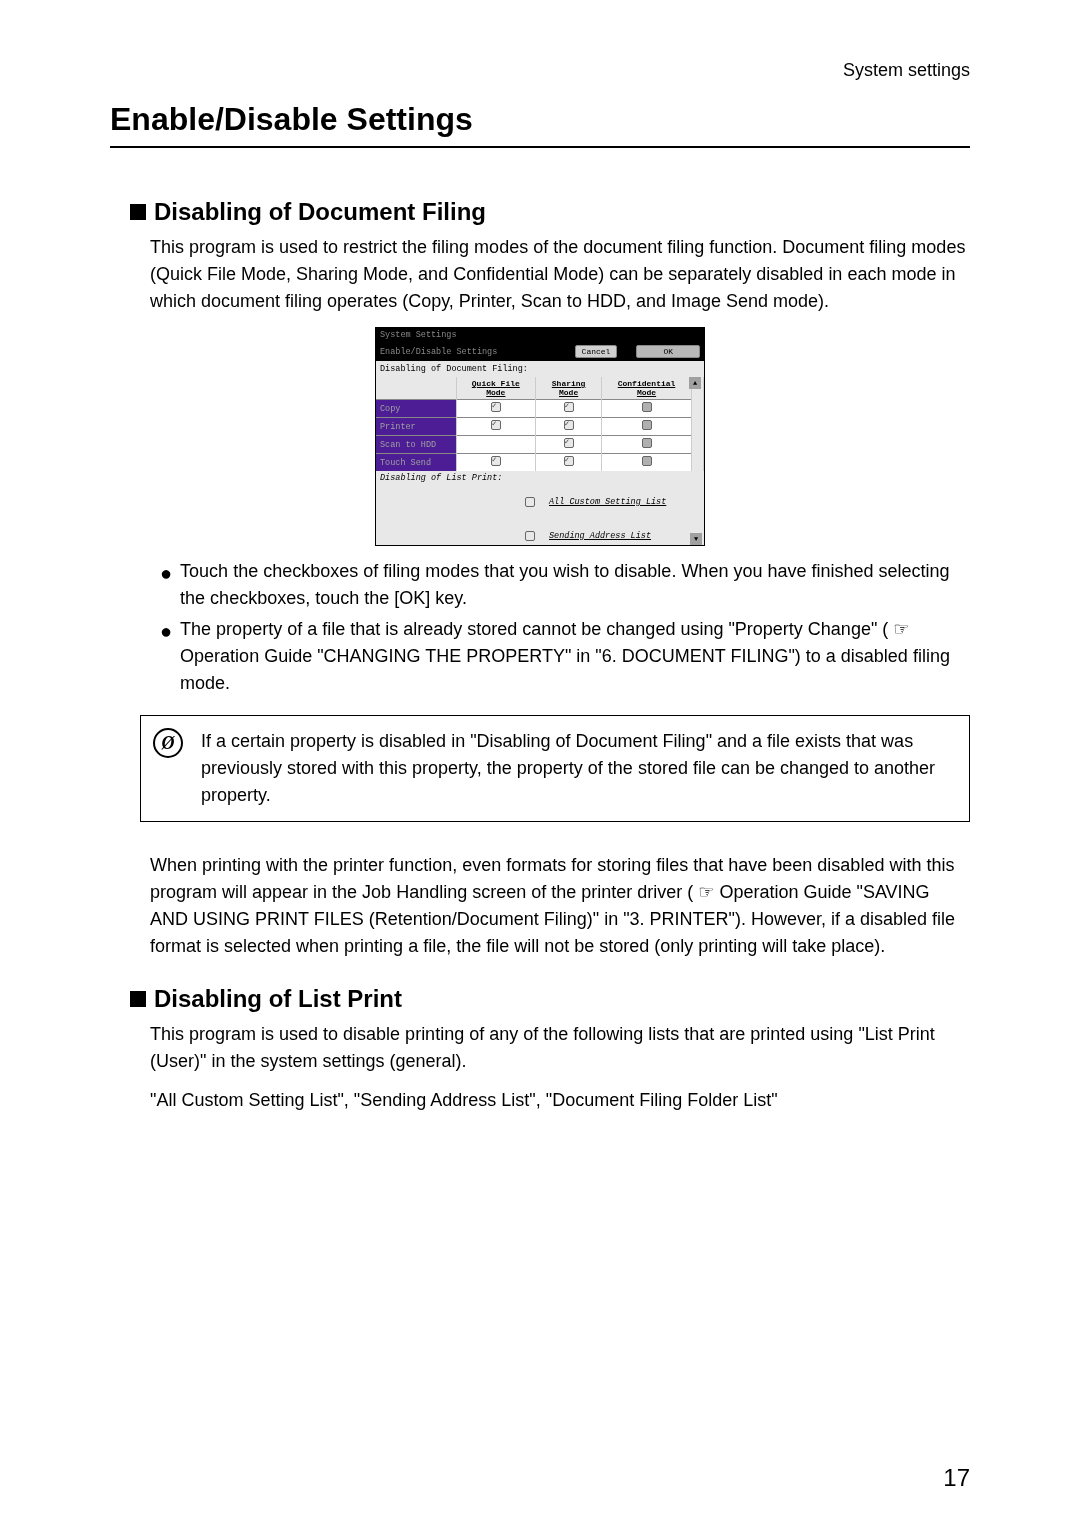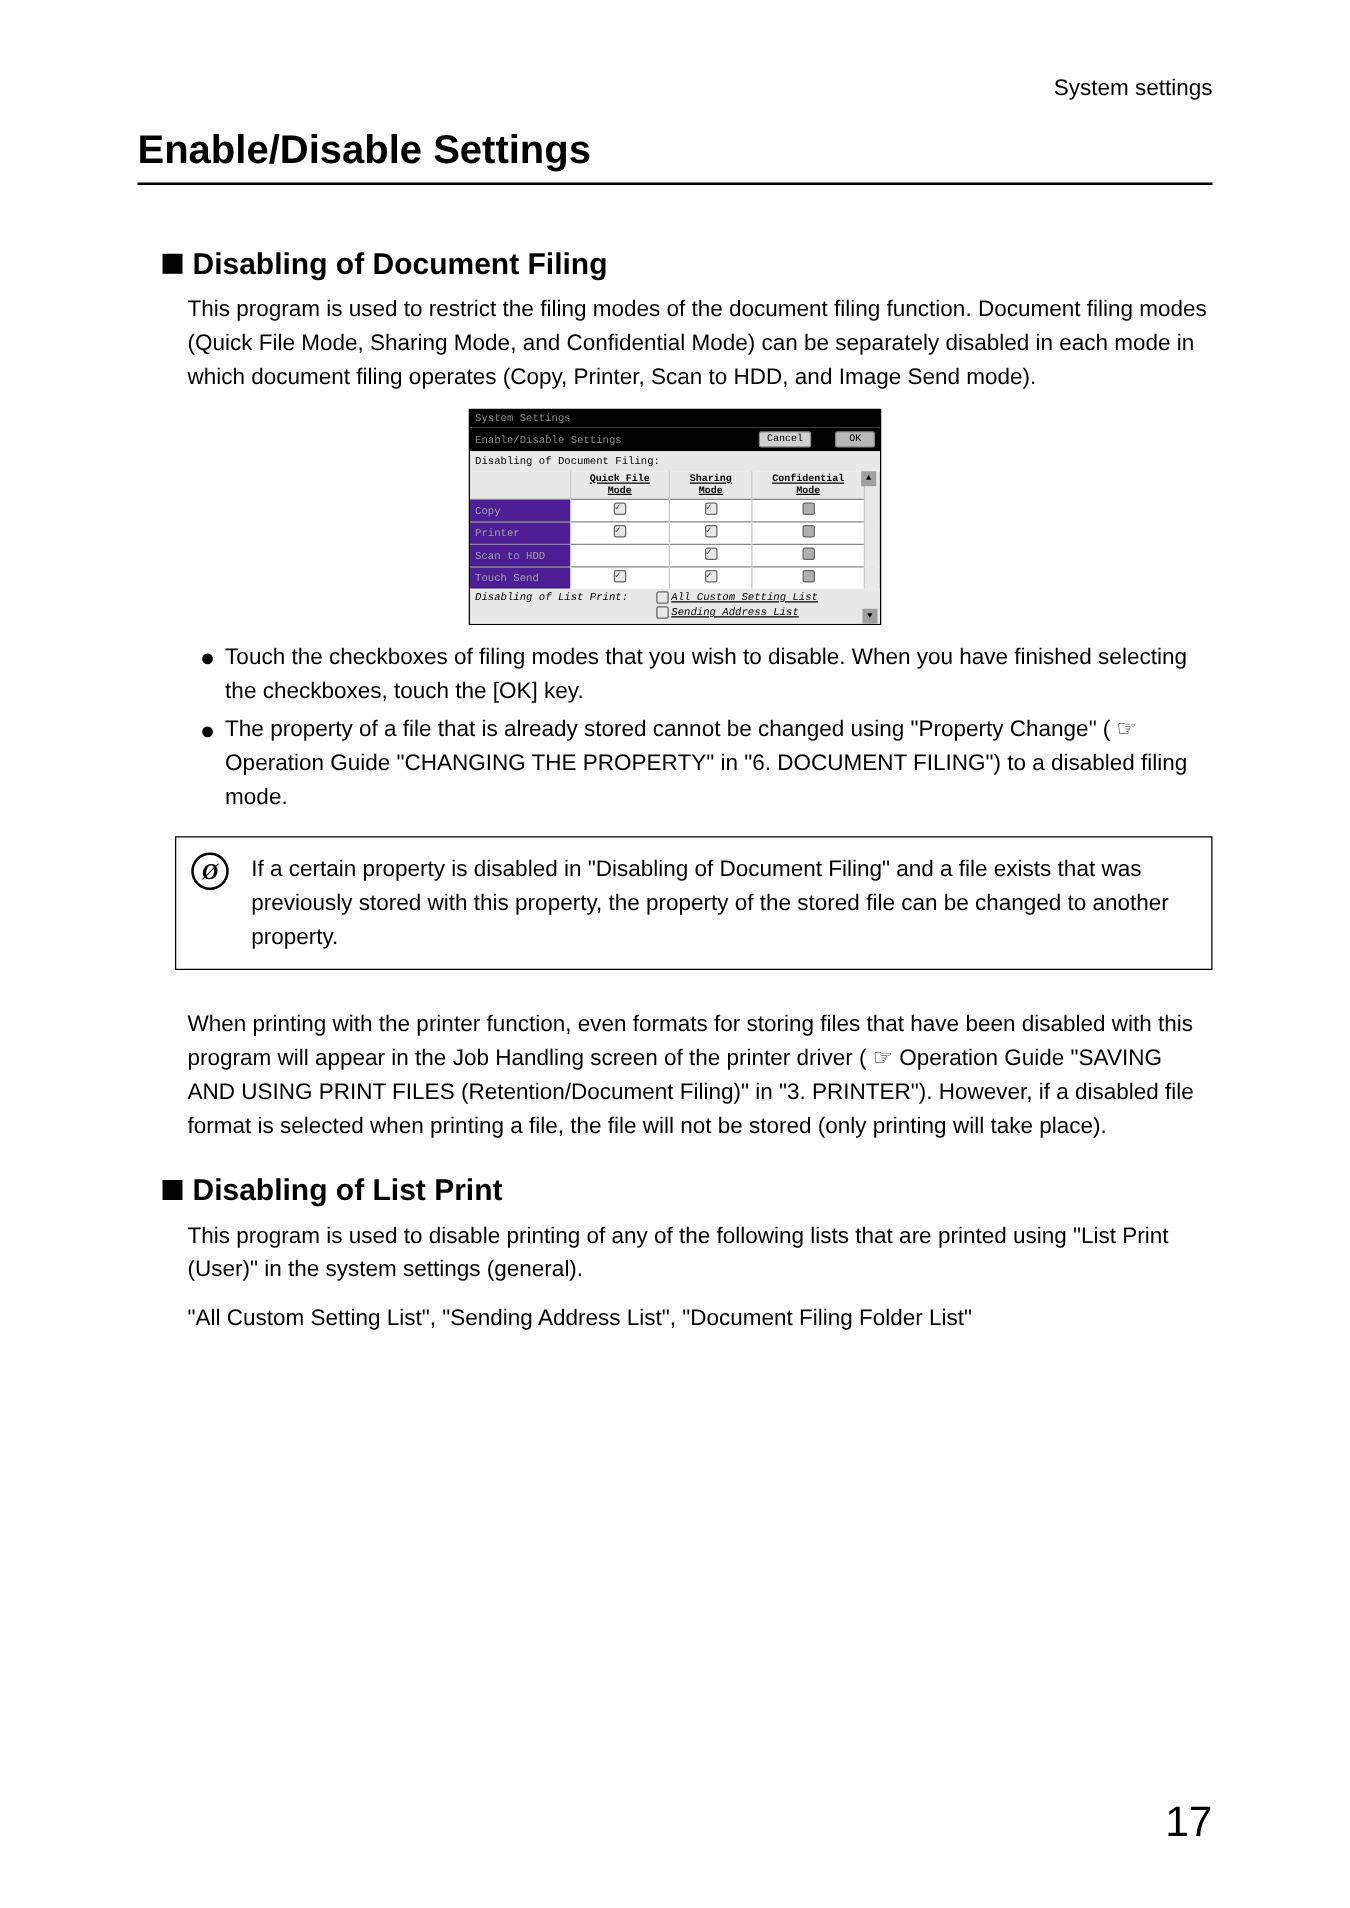--- a/index.html
+++ b/index.html
@@ -75,21 +75,21 @@
     .panel-btn {
       background: #d0d0d0;
       color: #000;
       padding: 1px 6px;
       font-size: 8px;
       border: 1px solid #888;
       border-radius: 2px;
     }
     .panel-btn.ok {
       background: #b8b8b8;
-      padding: 1px 10px;
+      padding: 1px 26px;
     }
     .panel-section-label {
       background: #e8e8e8;
       padding: 3px 4px;
       position: relative;
     }
     .scroll-up, .scroll-down {
       position: absolute;
       right: 2px;
       width: 12px;
@@ -167,22 +167,23 @@
     }
     .panel-list-label {
       width: 145px;
     }
     .panel-list-items {
       flex: 1;
     }
     .panel-list-item {
       display: flex;
       align-items: center;
-      gap: 2px;
+      gap: 14px;
       margin-bottom: 2px;
+      margin-top: 24px;
     }
     .panel-list-item span:last-child {
       text-decoration: underline;
     }
     .bullet-list {
       margin-left: 40px;
       margin-bottom: 18px;
     }
     .bullet-item {
       display: flex;
@@ -215,23 +216,23 @@
       font-weight: bold;
       font-size: 18px;
       font-family: Georgia, serif;
     }
     .note-text {
       font-size: 18px;
       line-height: 1.5;
     }
     .page-number {
       position: absolute;
-      bottom: 48px;
+      bottom: 34px;
       right: 110px;
-      font-size: 34px;
+      font-size: 24px;
     }
     .section2 {
       margin-top: 25px;
     }
   </style>
 </head>
 <body>
 
 <div class="header-text">System settings</div>
 

